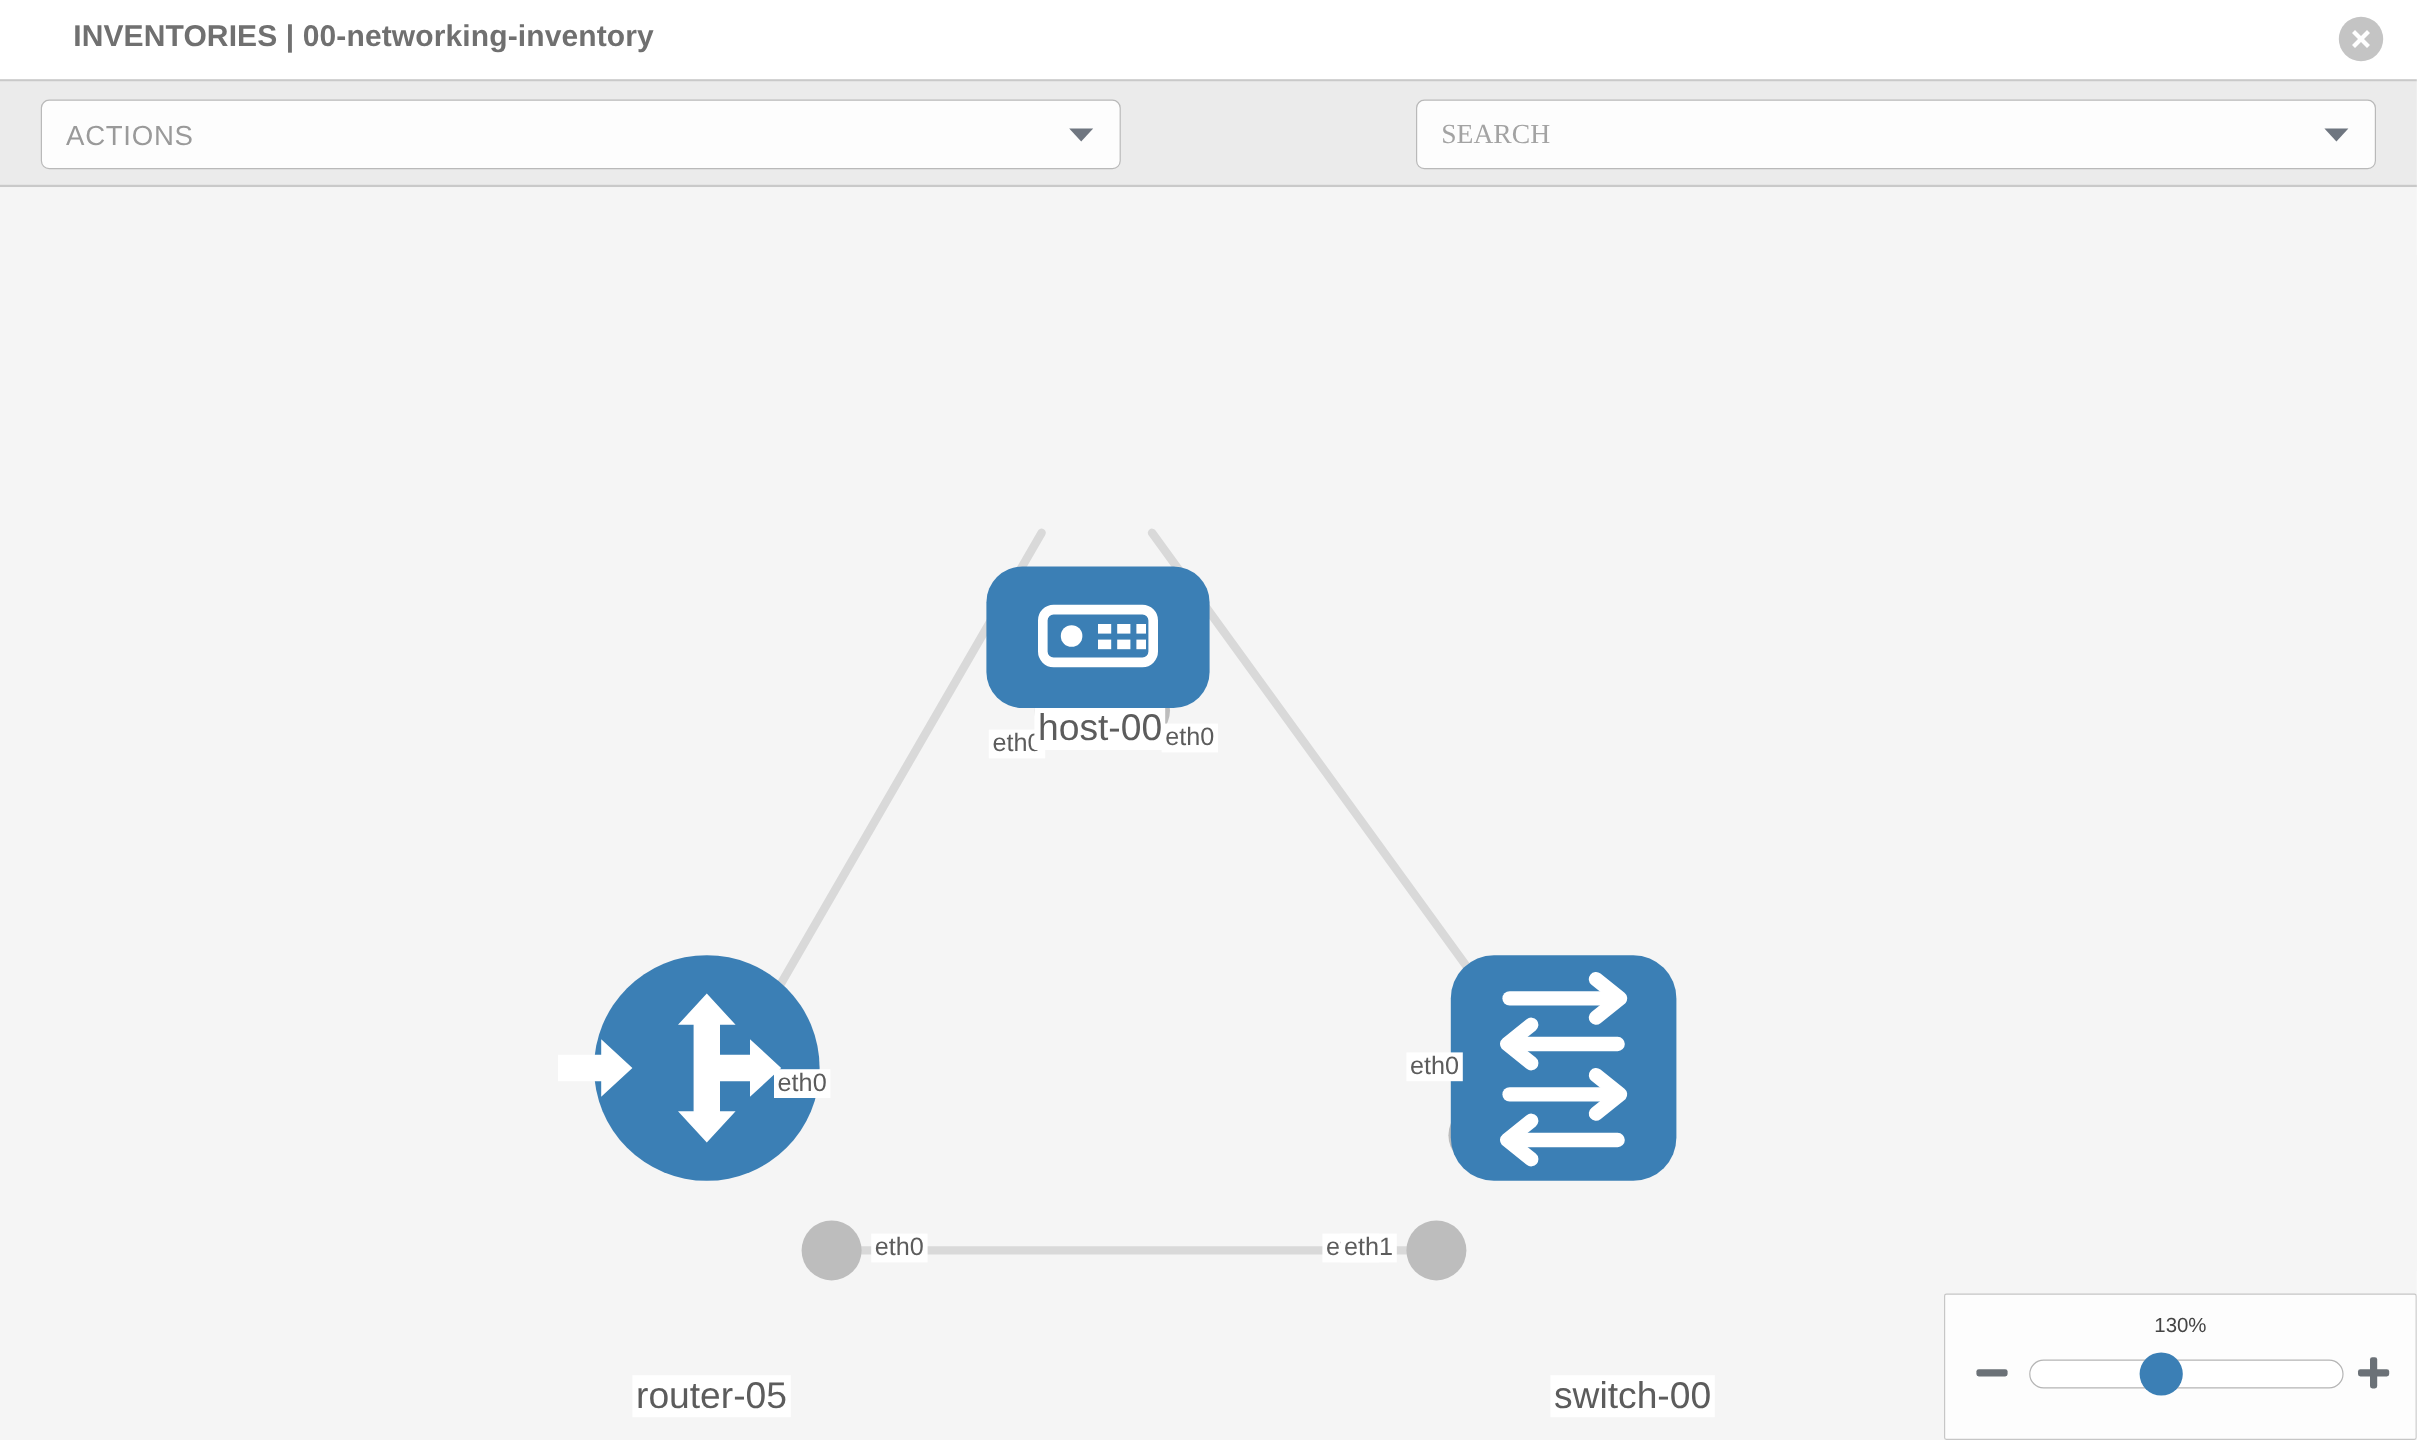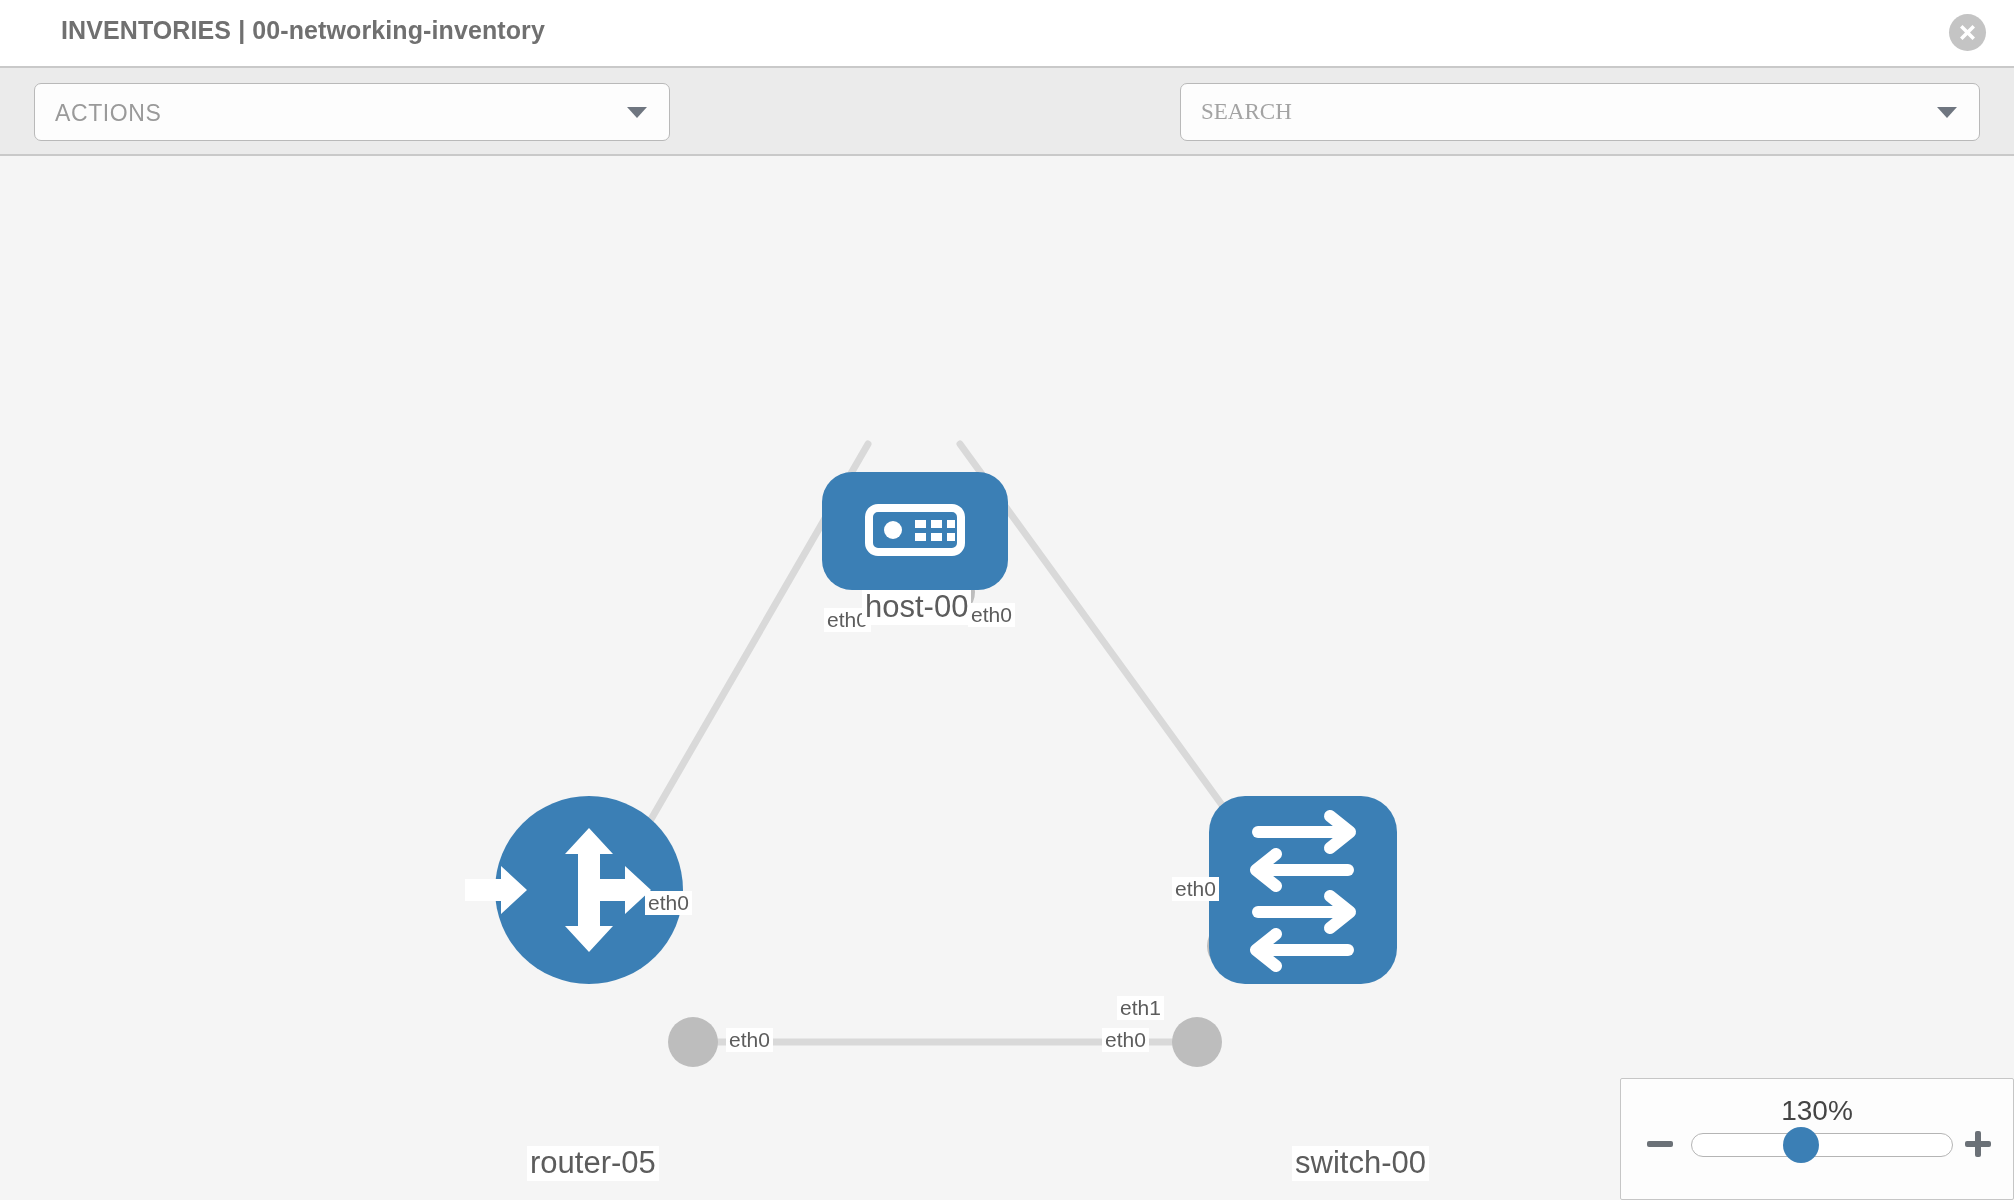--- a/index.html
+++ b/index.html
@@ -49,21 +49,21 @@
     position: absolute;
     top: 68px; left: 0;
     width: 2014px;
     height: 88px;
     background: #ebebeb;
     border-bottom: 2px solid #c9c9c9;
   }
   .actions-select {
     position: absolute;
     left: 34px; top: 15px;
-    width: 636px;
+    width: 900px;
     height: 58px;
     background: #fdfdfd;
     border: 1px solid #b9b9b9;
     border-radius: 7px;
     cursor: pointer;
     text-decoration: underline;
   }
   .actions-select .sel-label {
     position: absolute;
     left: 20px; top: 16px;
@@ -141,21 +141,21 @@
     width: 394px;
     height: 122px;
     background: #fdfdfd;
     border: 1px solid #c6c6c6;
     border-radius: 2px;
   }
   .zoom-pct {
     position: absolute;
     top: 16px; left: 0; width: 100%;
     text-align: center;
-    font-size: 28px;
+    font-size: 17px;
     color: #444;
   }
   .zoom-minus, .zoom-plus {
     position: absolute;
     top: 48px;
     width: 34px; height: 34px;
     cursor: pointer;
   }
   .zoom-minus { left: 22px; }
   .zoom-plus  { right: 18px; }
@@ -293,21 +293,21 @@
 
   <div class="nlabel if-label" style="left:824px; top:452px;">eth0</div>
   <div class="nlabel if-label" style="left:968px; top:447px;">eth0</div>
 
   <div class="nlabel if-label" style="left:645px; top:735px;">eth0</div>
   <div class="nlabel if-label" style="left:726px; top:872px;">eth0</div>
 
   <div class="nlabel if-label" style="left:1172px; top:721px;">eth0</div>
 
   <div class="nlabel if-label" style="left:1102px; top:872px;">eth0</div>
-  <div class="nlabel if-label" style="left:1117px; top:840px;">eth1</div>
+  <div class="nlabel if-label" style="left:1117px; top:872px;">eth1</div>
 
   <div class="nlabel node-name" style="left:862px; top:434px;">host-00</div>
   <div class="nlabel node-name" style="left:527px; top:990px;">router-05</div>
   <div class="nlabel node-name" style="left:1292px; top:990px;">switch-00</div>
 
   <div class="zoom-panel" style="top:922px; left:1620px;">
     <div class="zoom-pct">130%</div>
 
     <div class="zoom-minus">
       <svg viewBox="0 0 34 34" aria-hidden="true">

